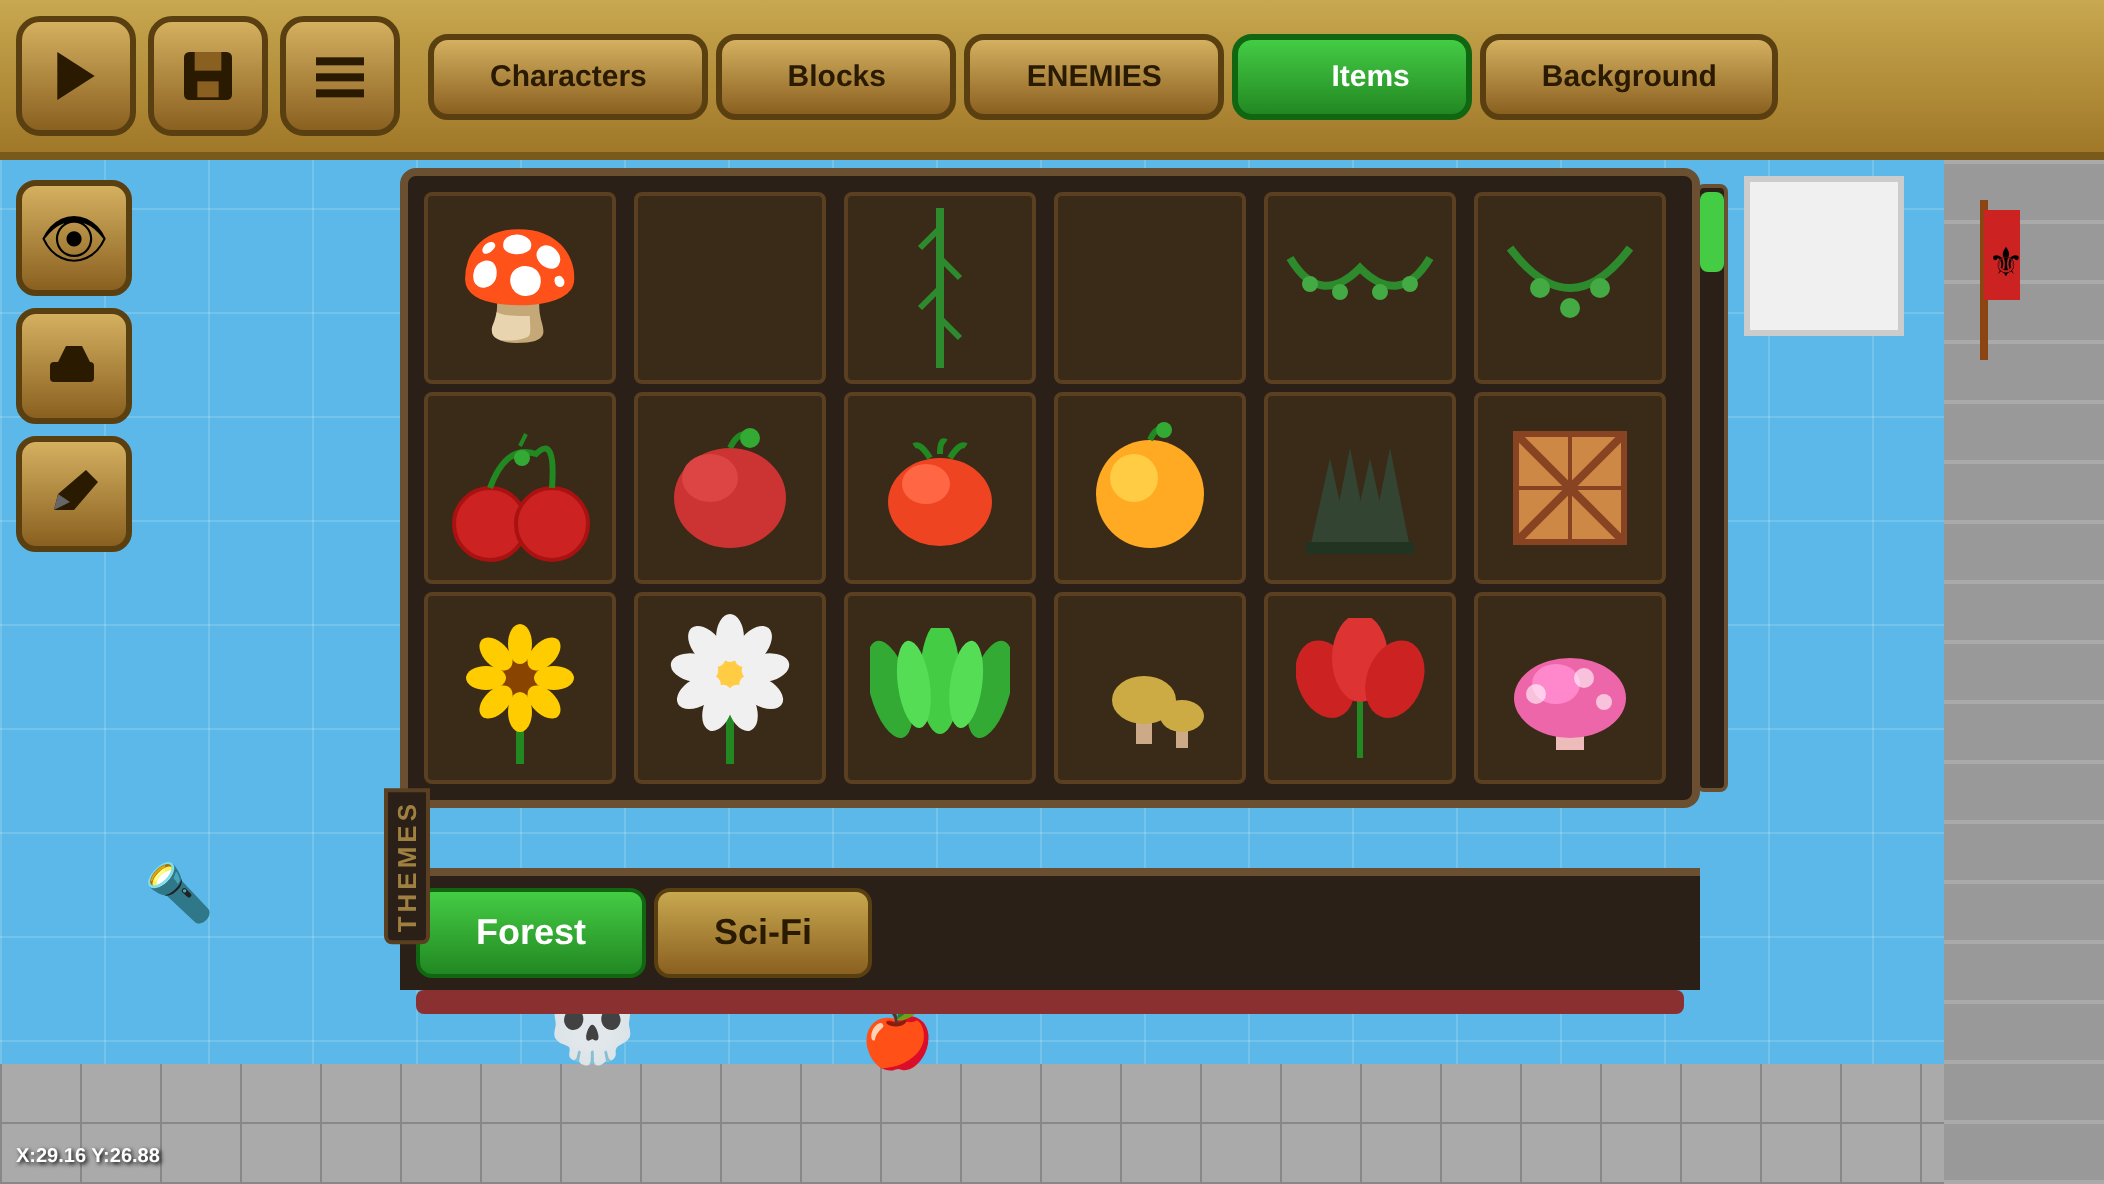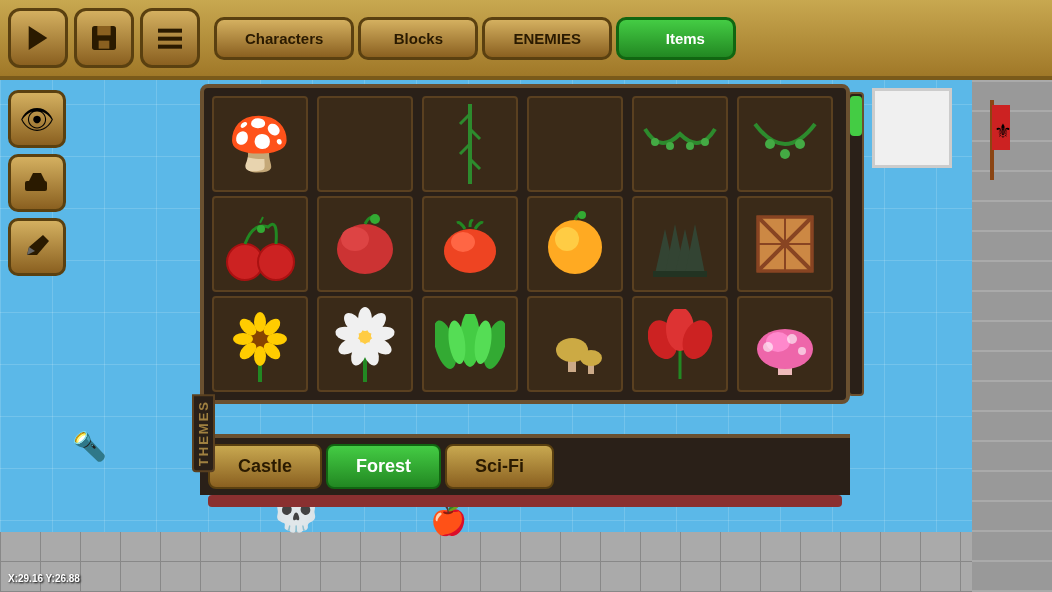--- a/index.html
+++ b/index.html
@@ -356,20 +356,21 @@
         <rect x="3" y="11" width="18" height="3"></rect>
         <rect x="3" y="17" width="18" height="3"></rect>
       </svg>
   </div>
 
   <div class="nav-tabs">
     <div class="nav-tab">Characters</div>
     <div class="nav-tab">Blocks</div>
     <div class="nav-tab">ENEMIES</div>
     <div class="nav-tab active">Items</div>
+    <div class="nav-tab">Background</div>
   </div>
 </div>
 
 <div class="left-tools">
   <div class="side-btn">
     <span style="font-size:28px;">👁</span>
   </div>
   <div class="side-btn">
     <svg width="32" height="32" viewBox="0 0 32 32" fill="#2a1a00">
       <rect x="4" y="14" width="22" height="10" rx="2"></rect>
@@ -541,20 +542,19 @@
 
   <div class="panel-scrollbar">
     <div class="scrollbar-thumb"></div>
   </div>
 </div>
 
 <div class="themes-label">THEMES</div>
 
 <div class="theme-bar">
   <div class="theme-tabs">
-    <div class="theme-tab">Castle</div>
     <div class="theme-tab active">Forest</div>
     <div class="theme-tab">Sci-Fi</div>
   </div>
   <div class="bottom-scroll"></div>
 </div>
 
 <div class="coord-display">X:29.16 Y:26.88</div>
 
 </body></html>

